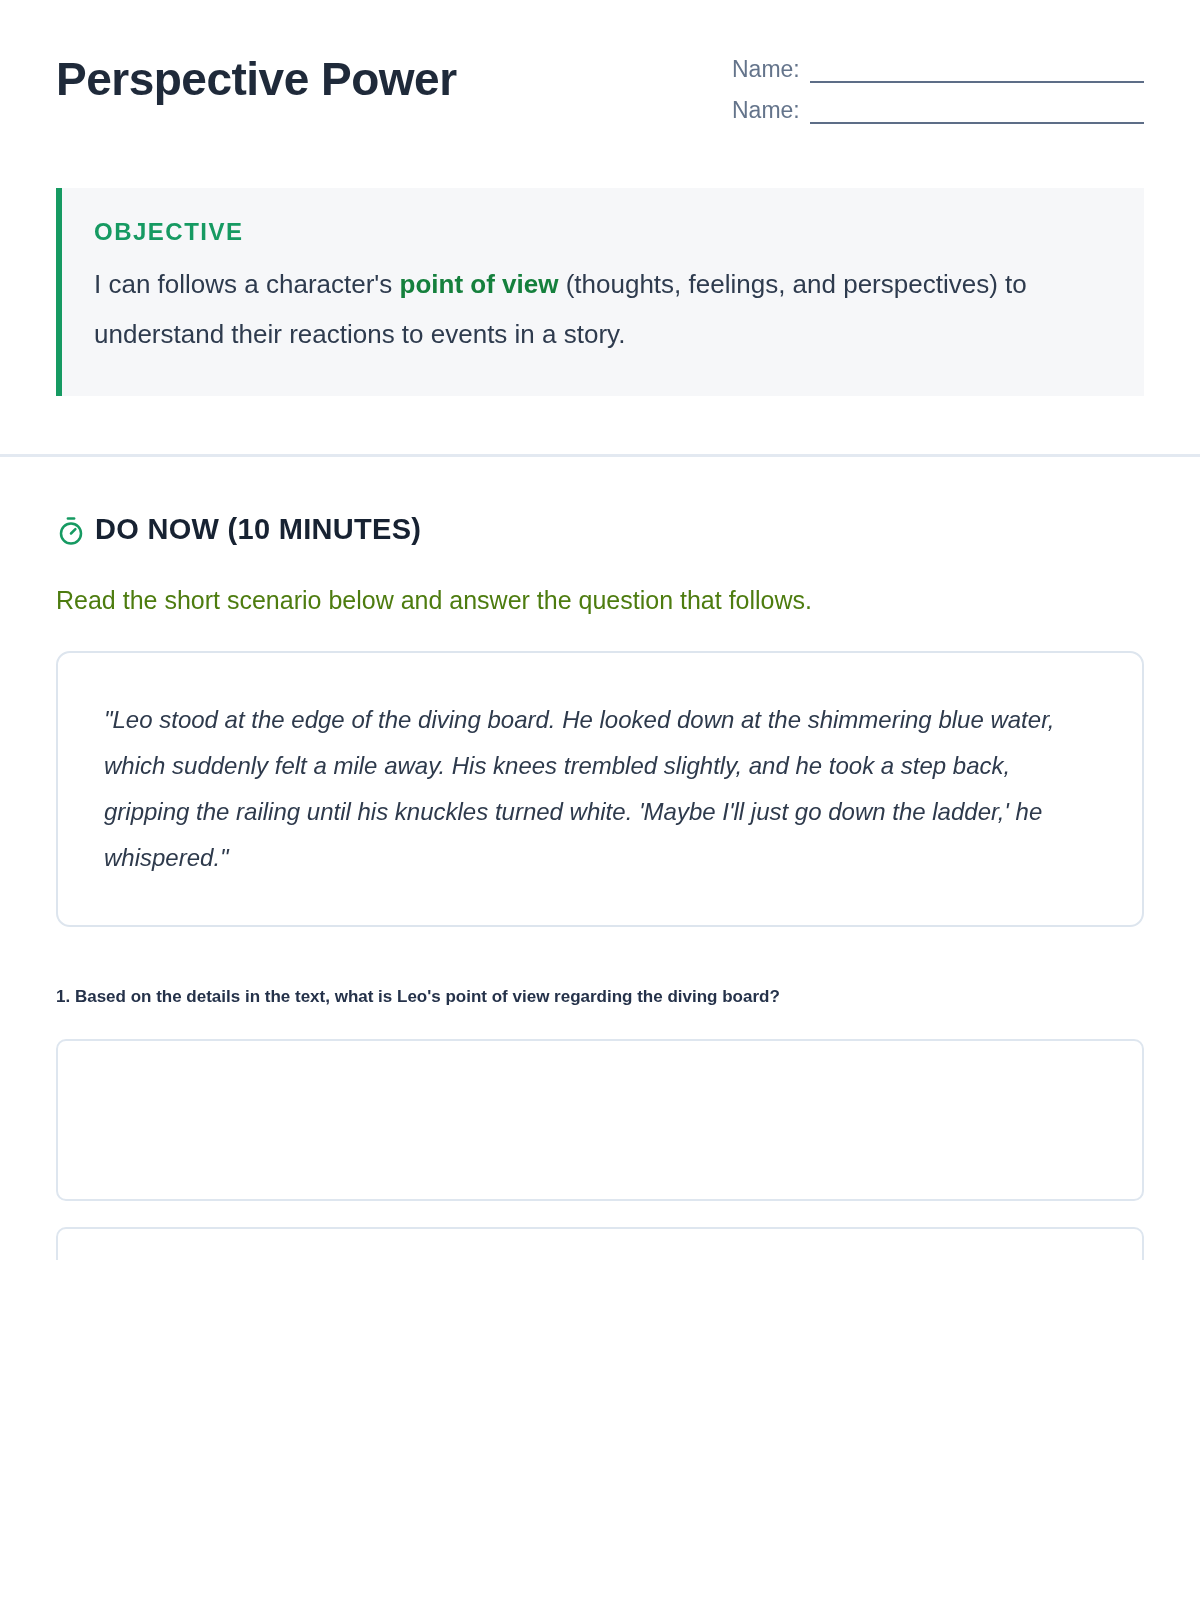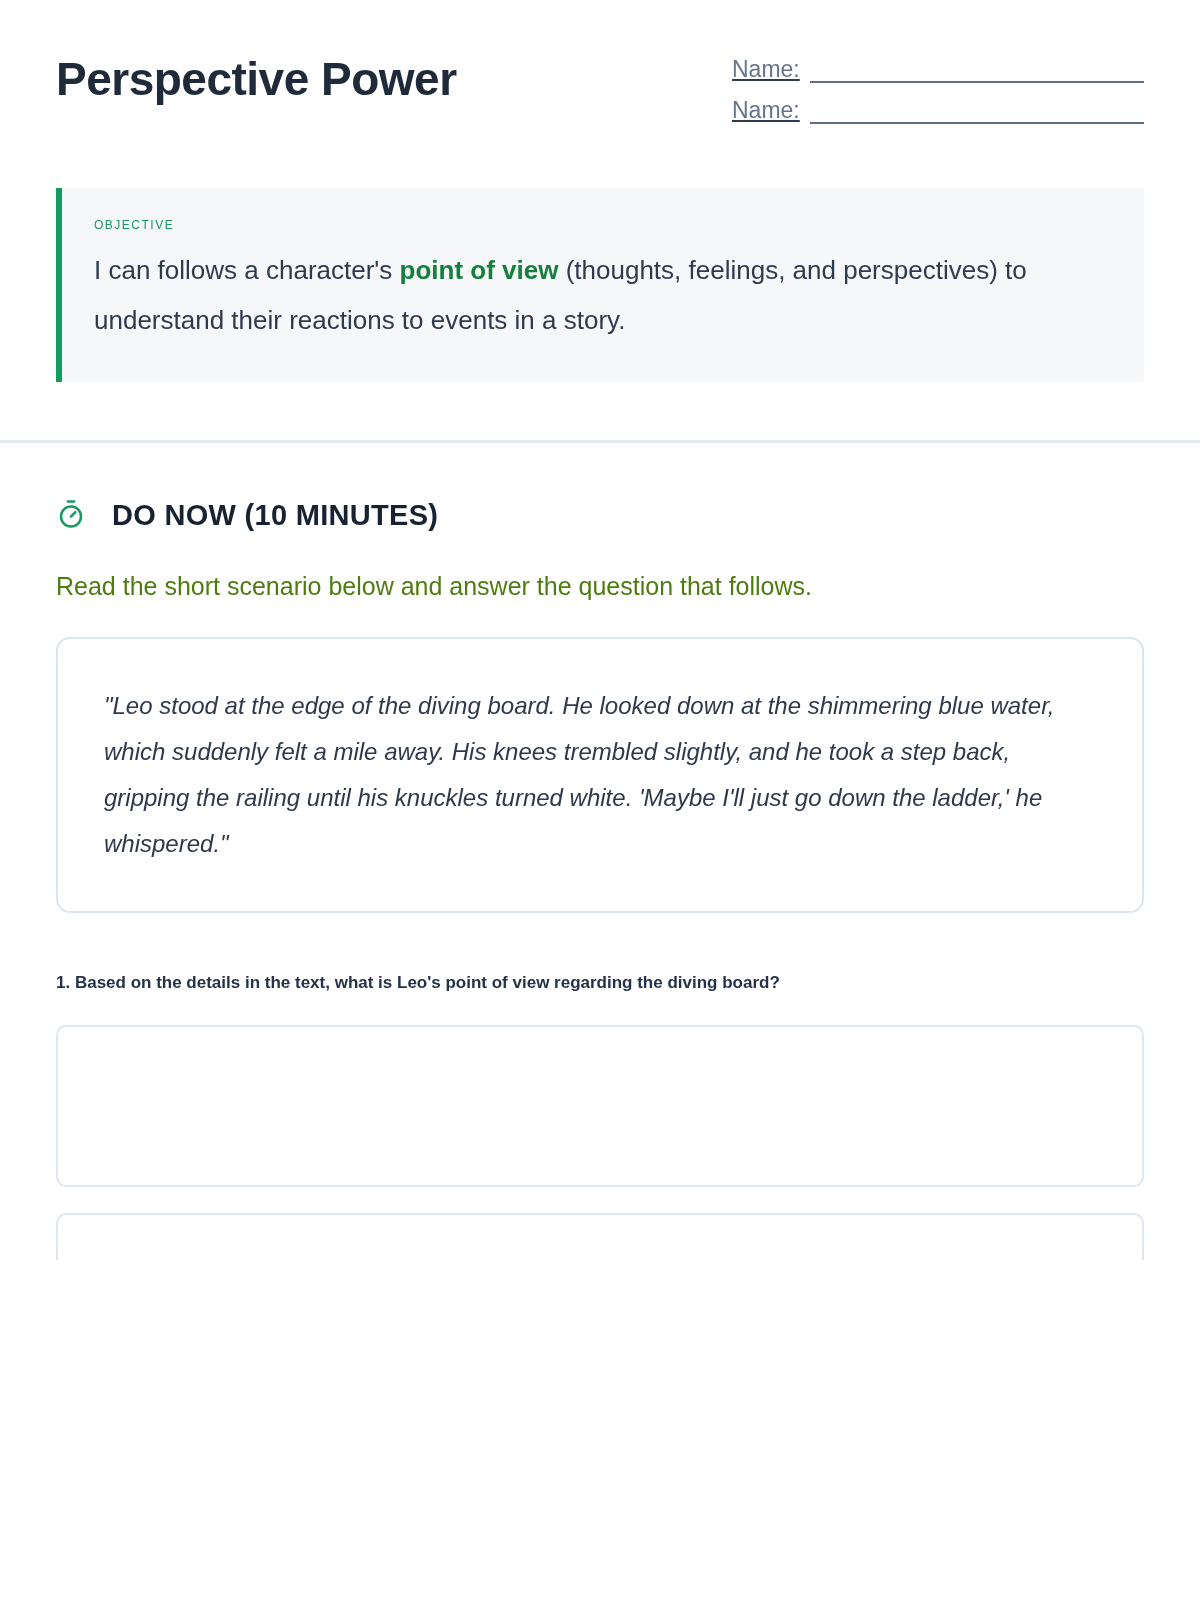--- a/index.html
+++ b/index.html
@@ -25,21 +25,20 @@
   }
   .doc-title {
     font-size: 46px;
     font-weight: 800;
     letter-spacing: -0.5px;
     color: #1f2a3a;
   }
   .name-date {
     width: 412px;
     padding-top: 4px;
-    text-decoration: underline;
   }
   .nd-row {
     display: flex;
     align-items: flex-end;
     margin-bottom: 14px;
   }
   .nd-label {
     font-size: 23px;
     color: #64748b;
     white-space: nowrap;
@@ -52,22 +51,22 @@
   }
 
   
   .objective {
     margin-top: 50px;
     background: #f6f7f9;
     border-left: 6px solid #169a62;
     padding: 30px 36px 36px 32px;
   }
   .objective-label {
-    font-size: 12px;
-    font-weight: 400;
+    font-size: 24px;
+    font-weight: 700;
     letter-spacing: 1.5px;
     color: #169a62;
   }
   .objective-text {
     margin-top: 14px;
     font-size: 26px;
     line-height: 1.92;
     color: #2e3b4e;
   }
   .objective-text b { color: #15803d; }
@@ -76,22 +75,22 @@
   .divider {
     margin-top: 58px;
     height: 3px;
     width: 100%;
     background: #e3e9f1;
   }
 
   
   .section-heading {
     display: flex;
-    align-items: flex-start;
-    gap: 26px;
+    align-items: flex-end;
+    gap: 9px;
   }
   .section-heading h2 {
     font-size: 29px;
     font-weight: 800;
     letter-spacing: 0.3px;
     color: #172232;
   }
   .icon-svg { display: block; }
 
   .do-now-heading { margin-top: 56px; }

